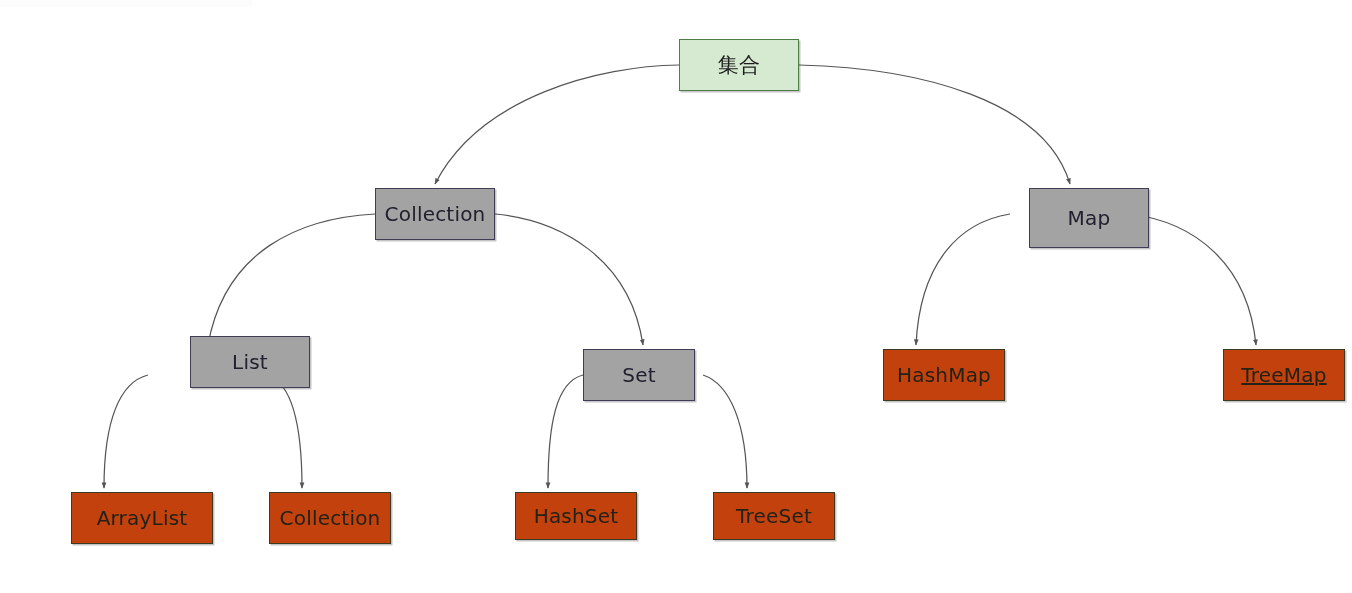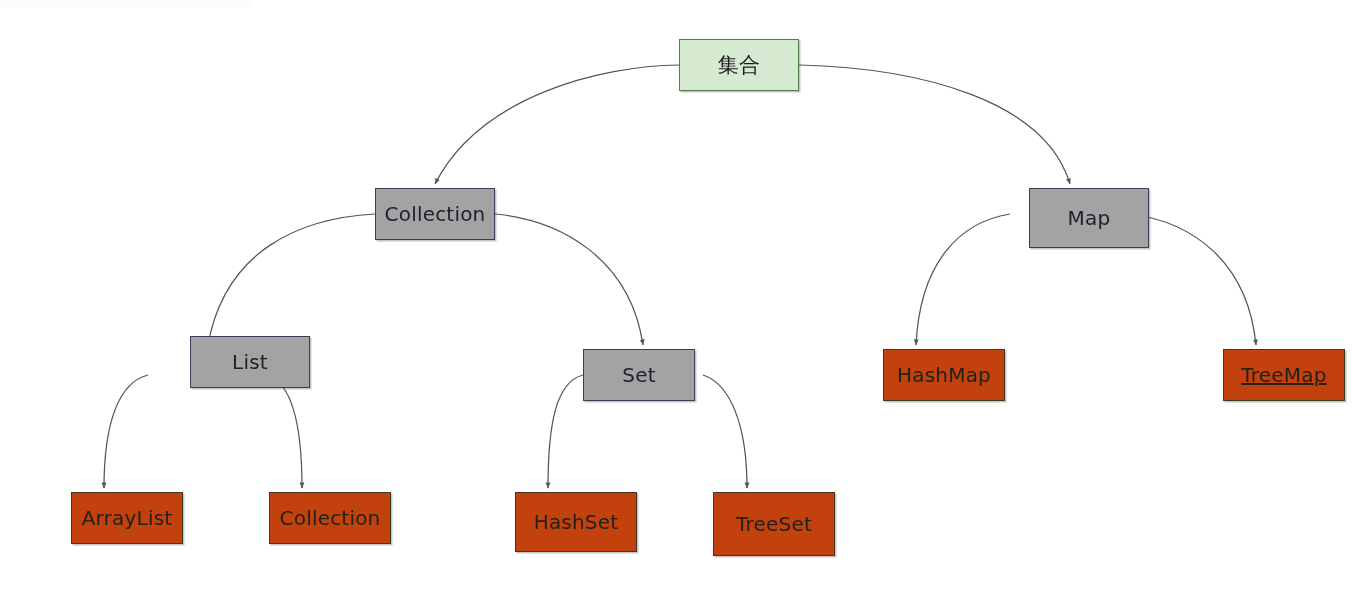--- a/index.html
+++ b/index.html
@@ -95,27 +95,27 @@
       </div>
       <div class="node branch" style="left: 583px; top: 349px; width: 112px; height: 52px;">
         <span class="node-label">Set</span>
       </div>
       <div class="node leaf" style="left: 855px; top: 349px; width: 122px; height: 52px;">
         <span class="node-label">HashMap</span>
       </div>
       <div class="node leaf" style="left: 1195px; top: 349px; width: 122px; height: 52px; text-decoration: underline;">
         <span class="node-label">TreeMap</span>
       </div>
-      <div class="node leaf" style="left: 43px; top: 492px; width: 112px; height: 52px;">
+      <div class="node leaf" style="left: 43px; top: 492px; width: 142px; height: 52px;">
         <span class="node-label">ArrayList</span>
       </div>
       <div class="node leaf" style="left: 241px; top: 492px; width: 122px; height: 52px;">
         <span class="node-label">Collection</span>
       </div>
-      <div class="node leaf" style="left: 487px; top: 492px; width: 122px; height: 60px;">
+      <div class="node leaf" style="left: 487px; top: 492px; width: 122px; height: 48px;">
         <span class="node-label">HashSet</span>
       </div>
-      <div class="node leaf" style="left: 685px; top: 492px; width: 122px; height: 64px;">
+      <div class="node leaf" style="left: 685px; top: 492px; width: 122px; height: 48px;">
         <span class="node-label">TreeSet</span>
       </div>
     </div>
 
 </div>
 
 </body></html>

